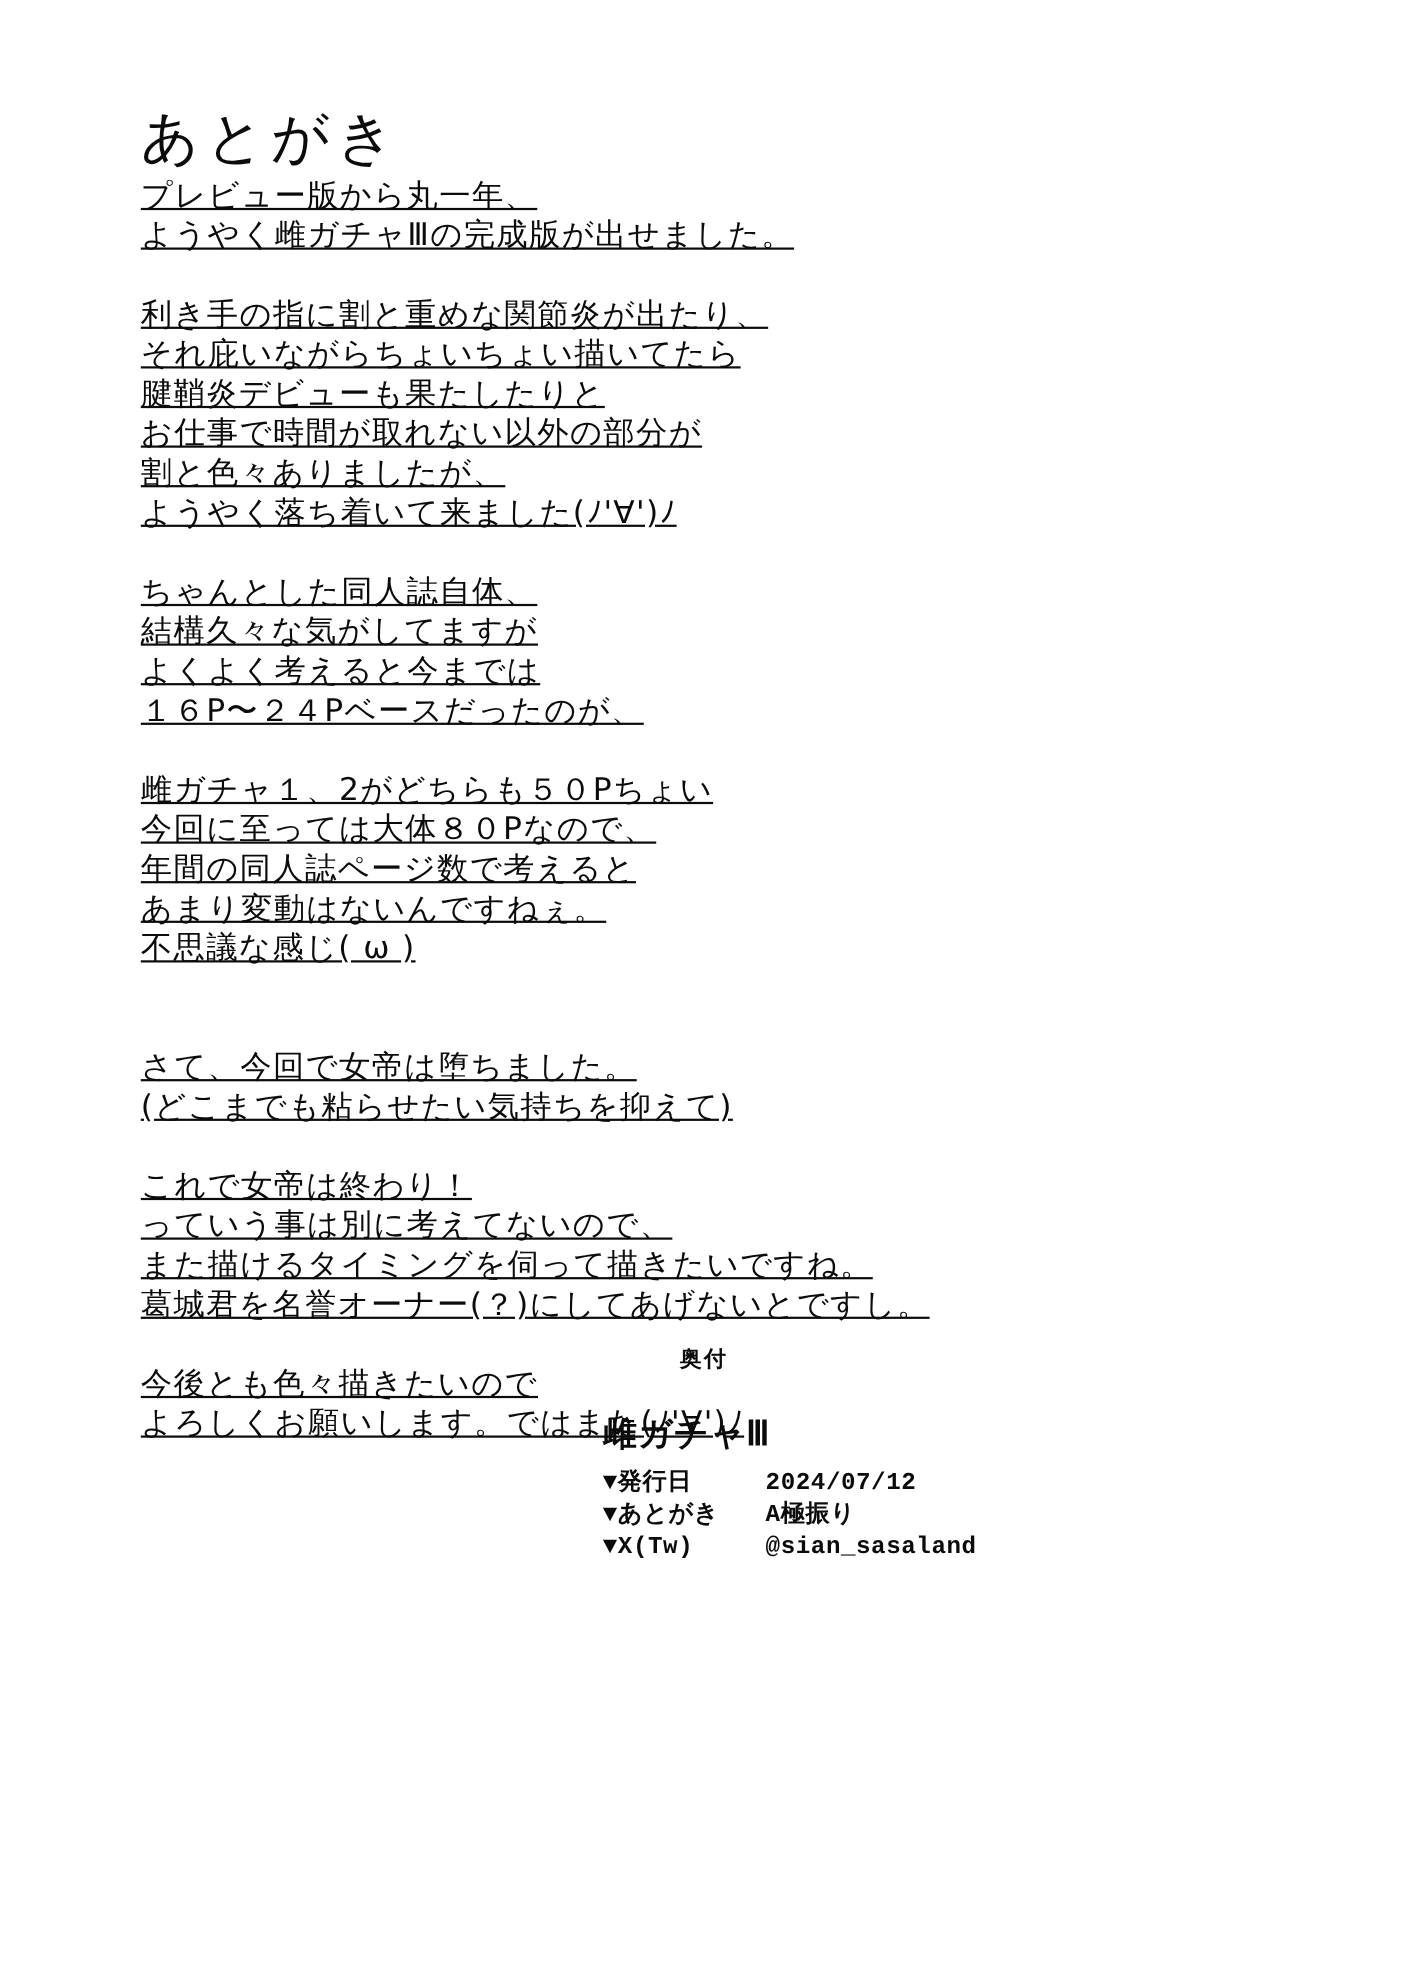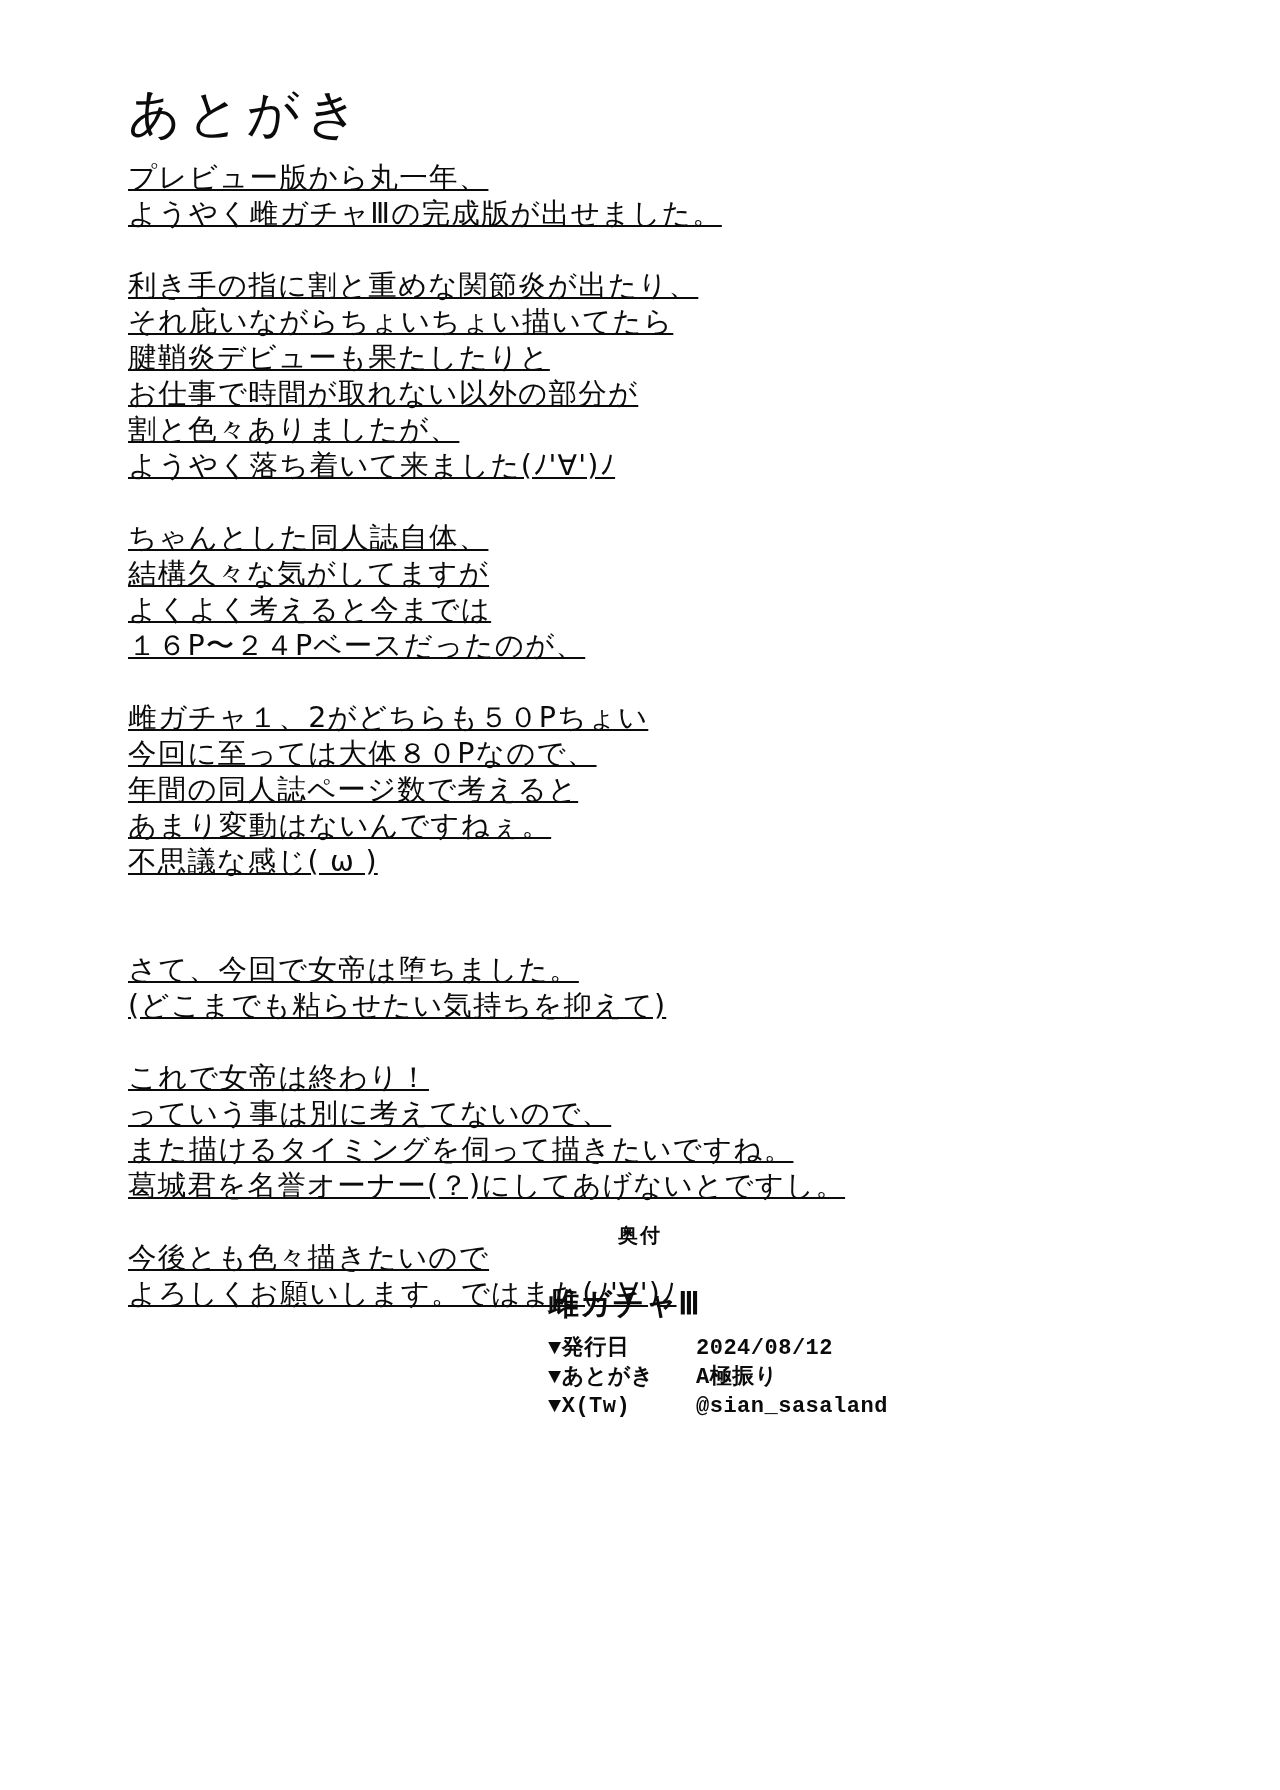--- a/index.html
+++ b/index.html
@@ -16,21 +16,21 @@
     overflow: hidden;
   }
   .page {
     position: absolute;
     inset: 0;
     background: #ffffff;
   }
   .afterword-title {
     position: absolute;
     left: 128px;
-    top: 50px;
+    top: 63px;
     font-size: 52px;
     letter-spacing: 6px;
     font-weight: 400;
     line-height: 1.1;
     white-space: pre;
     color: #0b0b0b;
   }
   .body-text {
     position: absolute;
     left: 128px;
@@ -127,21 +127,21 @@
 今後とも色々描きたいので
 よろしくお願いします。ではまた(ﾉ'∀')ﾉ</div>
 
   <div class="colophon-heading">奥付</div>
 
   <div class="colophon">
     <div class="colophon-title">雌ガチャⅢ</div>
 
     <div class="colophon-row">
       <span class="colophon-label">▼発行日</span>
-      <span class="colophon-value">2024/08/12</span>
+      <span class="colophon-value">2024/07/12</span>
     </div>
 
     <div class="colophon-row">
       <span class="colophon-label">▼あとがき</span>
       <span class="colophon-value">A極振り</span>
     </div>
 
 
     <div class="colophon-row">
       <span class="colophon-label">▼X(Tw)</span>

